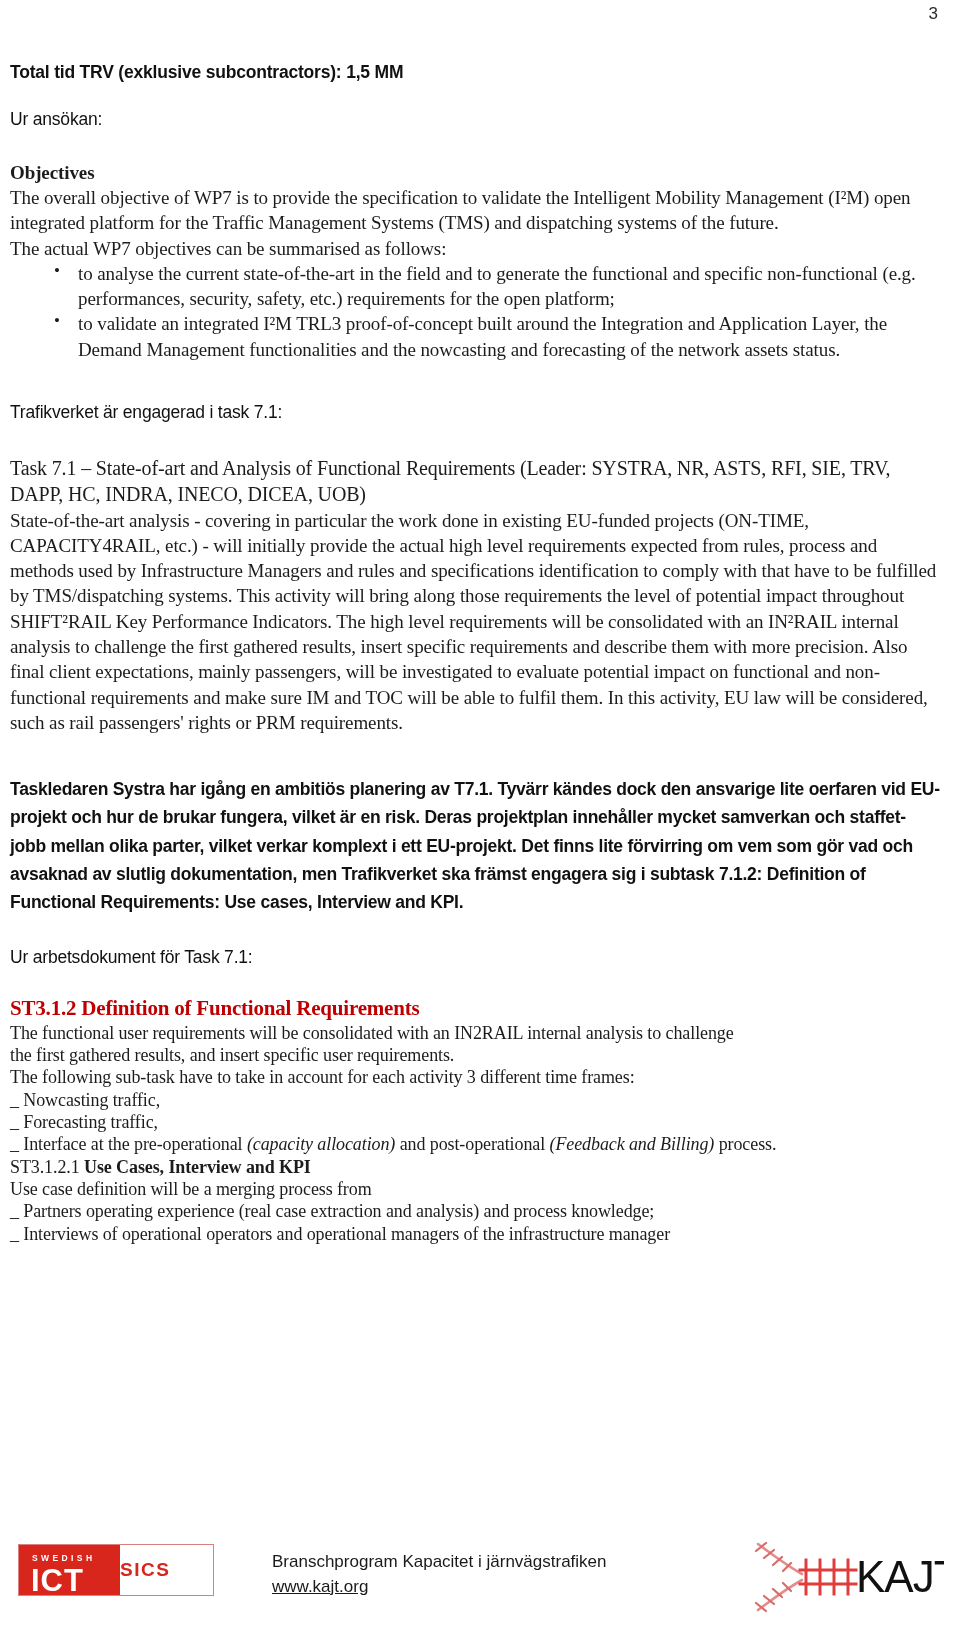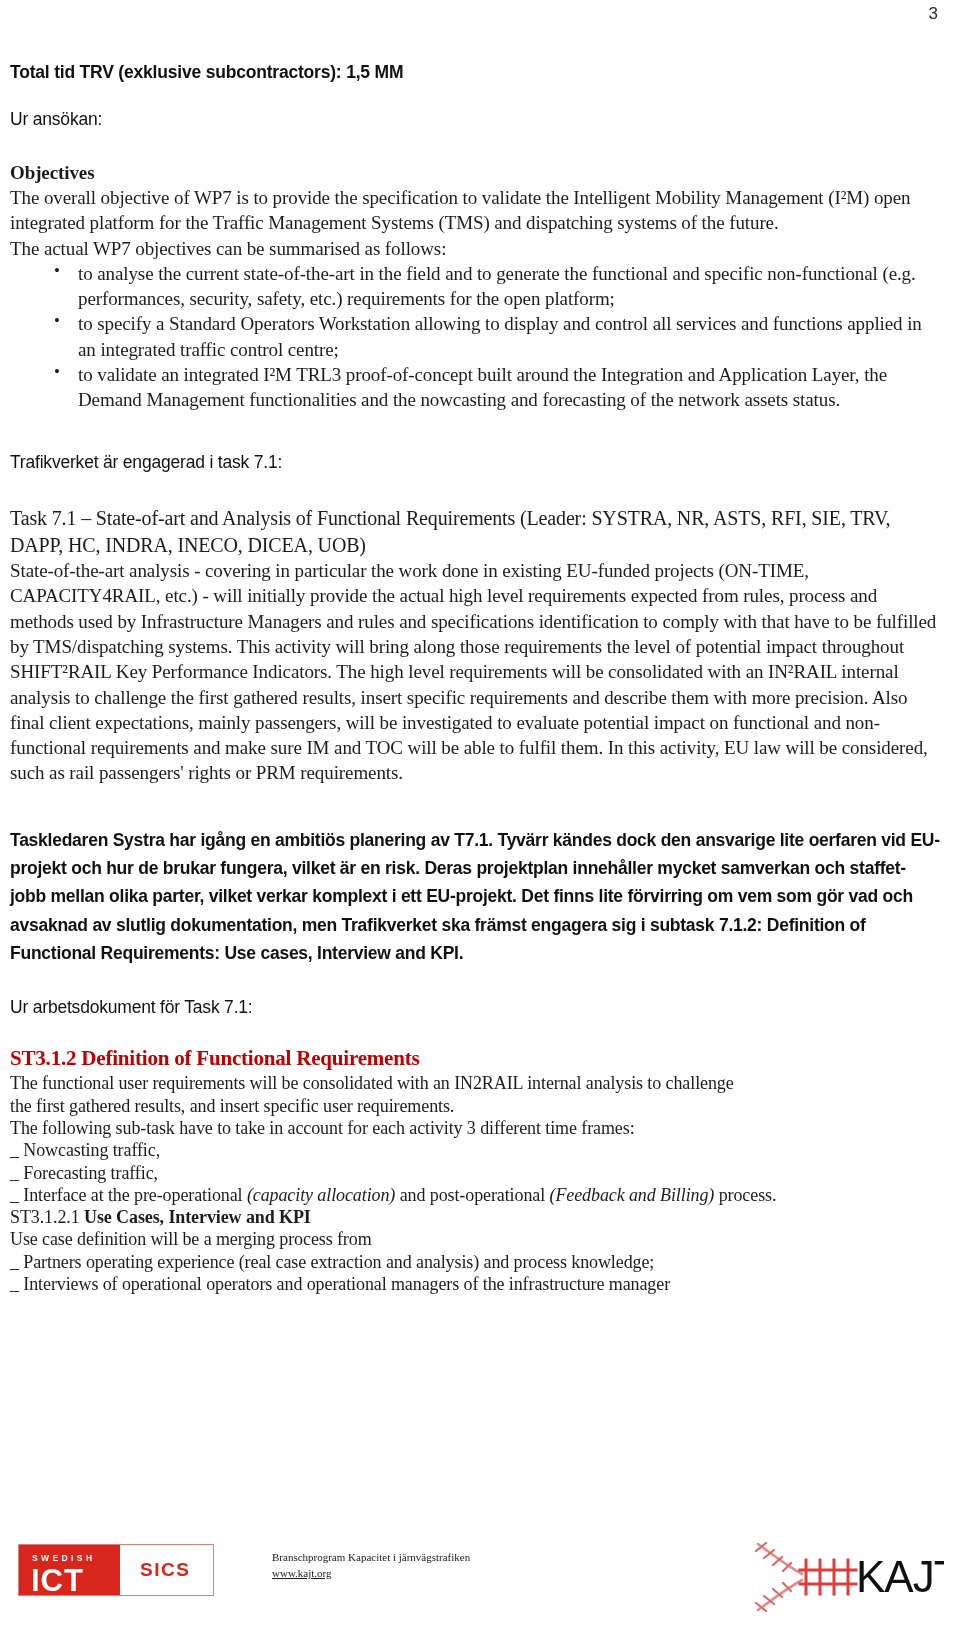--- a/index.html
+++ b/index.html
@@ -152,21 +152,20 @@
   }
   .logo-sics {
     position: absolute;
     left: 18px;
     top: 14px;
     width: 196px;
     height: 52px;
     border: 1px solid #d98080;
     display: flex;
     background: #ffffff;
-    gap: 20px;
   }
   .logo-sics-left {
     width: 101px;
     height: 100%;
     background: #d9261c;
     position: relative;
   }
   .sics-swedish {
     position: absolute;
     top: 8px;
@@ -199,22 +198,22 @@
     font-family: "Liberation Sans", sans-serif;
     font-size: 19px;
     font-weight: bold;
     letter-spacing: 1.5px;
   }
 
   .footer-center {
     position: absolute;
     left: 272px;
     top: 20px;
-    font-family: Liberation Serif, serif;
-    font-size: 11px;
+    font-family: Liberation Sans, sans-serif;
+    font-size: 17px;
     color: #1a1a1a;
     line-height: 1.45;
   }
   .footer-url {
     color: #1a1a1a;
     text-decoration: underline;
     display: block;
   }
 
   .logo-kajt {
@@ -239,21 +238,20 @@
     <div class="sv-line">Ur ansökan:</div>
 
     <div class="sp-22"></div>
 
     <div class="quote-block">
       <div class="q-head">Objectives</div>
       <div class="q-para">The overall objective of WP7 is to provide the specification to validate the Intelligent Mobility Management (I²M) open integrated platform for the Traffic Management Systems (TMS) and dispatching systems of the future.</div>
       <div class="q-para">The actual WP7 objectives can be summarised as follows:</div>
       <ul class="q-list">
         <li>to analyse the current state-of-the-art in the field and to generate the functional and specific non-functional (e.g. performances, security, safety, etc.) requirements for the open platform;</li>
-        <li>to specify a Standard Operators Workstation allowing to display and control all services and functions applied in an integrated traffic control centre;</li>
         <li>to validate an integrated I²M TRL3 proof-of-concept built around the Integration and Application Layer, the Demand Management functionalities and the nowcasting and forecasting of the network assets status.</li>
       </ul>
     </div>
 
     <div class="sp-40"></div>
 
     <div class="sv-line">Trafikverket är engagerad i task 7.1:</div>
 
     <div class="sp-22"></div>
 

